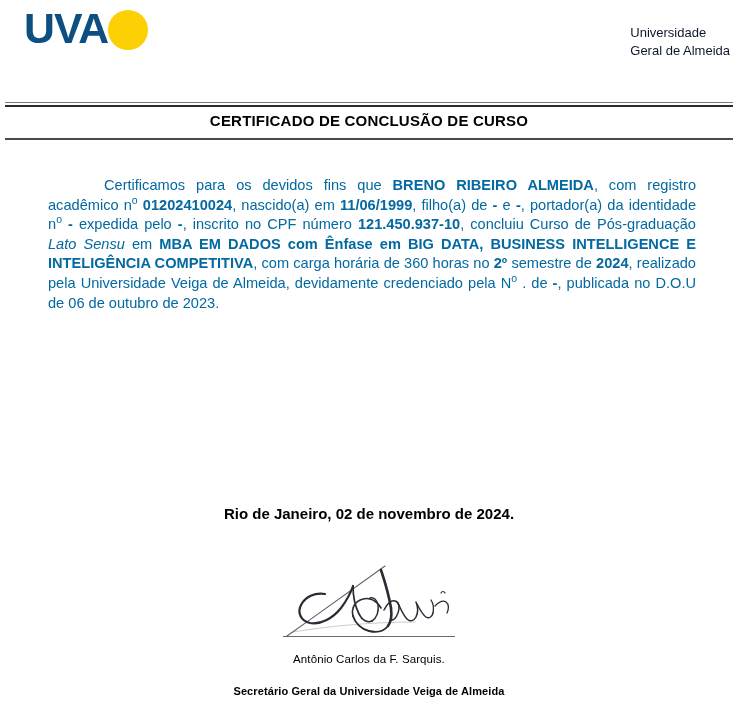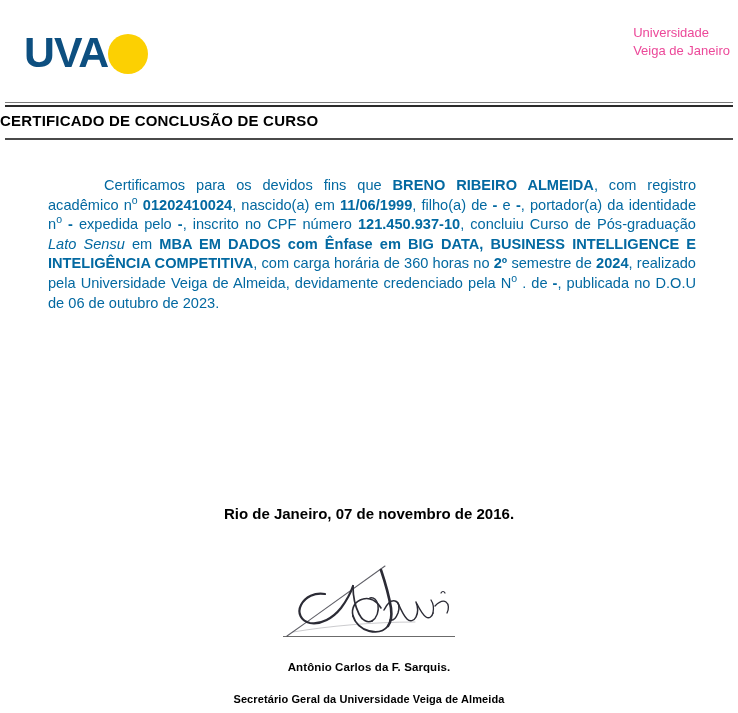--- a/index.html
+++ b/index.html
@@ -19,21 +19,21 @@
   
   #header {
     position: absolute;
     left: 0; top: 0;
     width: 738px;
     height: 100px;
   }
   #logo-block {
     position: absolute;
     left: 24px;
-    top: 32px;
+    top: 8px;
     display: flex;
     align-items: center;
   }
   #logo-wordmark {
     font-family: "Liberation Sans", sans-serif;
     font-weight: bold;
     font-size: 42px;
     letter-spacing: -1px;
     color: #0d4f80;
     line-height: 1;
@@ -47,21 +47,21 @@
     border-radius: 50%;
     background: #fcd002;
     margin-left: 1px;
     margin-top: 2px;
   }
   #univ-name {
     position: absolute;
     right: 8px;
     top: 24px;
     text-align: left;
-    color: #ec4899;
+    color: #0f172a;
     font-family: "Liberation Sans", sans-serif;
     font-size: 13px;
     line-height: 1.35;
   }
   #univ-name div { white-space: nowrap; }
 
   
   .rule {
     position: absolute;
     left: 5px;
@@ -70,20 +70,21 @@
   }
   #rule-top-a { top: 102px; height: 1px; background: #7a7a7a; }
   #rule-top-b { top: 105px; height: 2px; background: #2b2b2b; }
   #rule-bottom { top: 138px; height: 2px; background: #4a4a4a; }
 
   #page-title {
     position: absolute;
     left: 0;
     top: 112px;
     width: 738px;
+    text-align: center;
     font-family: "Liberation Sans", sans-serif;
     font-weight: bold;
     font-size: 15px;
     letter-spacing: 0.2px;
   }
 
   
   #body-text {
     position: absolute;
     left: 48px;
@@ -126,23 +127,23 @@
     margin: 0 auto;
     display: block;
   }
   #signature-line {
     width: 172px;
     height: 1px;
     background: #6b6b6b;
     margin: -6px auto 0 auto;
   }
   #signatory-name {
-    margin-top: 24px;
-    font-family: "Liberation Sans", sans-serif;
-    font-weight: bold;
+    margin-top: 16px;
+    font-family: "Liberation Sans", sans-serif;
+    font-weight: normal;
     font-size: 11.5px;
     letter-spacing: 0.1px;
   }
   #signatory-role {
     margin-top: 20px;
     font-family: "Liberation Sans", sans-serif;
     font-weight: bold;
     font-size: 11px;
     letter-spacing: 0.1px;
   }
@@ -152,35 +153,35 @@
 
 <div id="header">
 
   <div id="logo-block">
     <span id="logo-wordmark">UVA</span>
     <span id="logo-dot"></span>
   </div>
 
   <div id="univ-name">
     <div>Universidade</div>
-    <div>Veiga de Janeiro</div>
+    <div>Geral de Almeida</div>
   </div>
 
 </div>
 
 <div class="rule" id="rule-top-a"></div>
 <div class="rule" id="rule-top-b"></div>
 
 <div id="page-title">CERTIFICADO DE CONCLUSÃO DE CURSO</div>
 
 <div class="rule" id="rule-bottom"></div>
 
 <div id="body-text"><span>Certificamos para os devidos fins que </span><b>BRENO RIBEIRO ALMEIDA</b><span>, com registro acadêmico n</span><span class="sup">o</span><span> </span><b>01202410024</b><span>, nascido(a) em </span><b>11/06/1999</b><span>, filho(a) de </span><b>-</b><span> e </span><b>-</b><span>, portador(a) da identidade n</span><span class="sup">o</span><span> </span><b>-</b><span> expedida pelo </span><b>-</b><span>, inscrito no CPF número </span><b>121.450.937-10</b><span>, concluiu Curso de Pós-graduação </span><i>Lato Sensu</i><span> em </span><b>MBA EM DADOS com Ênfase em BIG DATA, BUSINESS INTELLIGENCE E INTELIGÊNCIA COMPETITIVA</b><span>, com carga horária de 360 horas no </span><b>2º</b><span> semestre de </span><b>2024</b><span>, realizado pela Universidade Veiga de Almeida, devidamente credenciado pela  N</span><span class="sup">o</span><span> . de </span><b>-</b><span>, publicada no D.O.U de 06 de outubro de 2023.</span></div>
 
-<div id="place-date">Rio de Janeiro, 07 de novembro de 2016.</div>
+<div id="place-date">Rio de Janeiro, 02 de novembro de 2024.</div>
 
 <div id="signature-block">
 
   <svg id="signature-mark" viewBox="0 0 200 82">
     <g fill="none" stroke="#2b2b35" stroke-linecap="round" stroke-linejoin="round">
       <path d="M18 76 C52 52 88 26 116 6" stroke-width="1.1" opacity="0.75"></path>
       <path d="M112 10 C116 22 120 36 122 48 C123 56 122 62 119 66" stroke-width="2.6"></path>
       <path d="M119 66 C115 71 108 73 100 71 C92 69 86 63 84 56" stroke-width="1.9"></path>
       <path d="M84 56 C82 48 86 41 94 39 C101 37 108 41 112 48" stroke-width="1.6"></path>
       <path d="M56 34 C46 32 36 37 32 45 C28 53 32 61 41 63 C52 65 64 58 72 48

